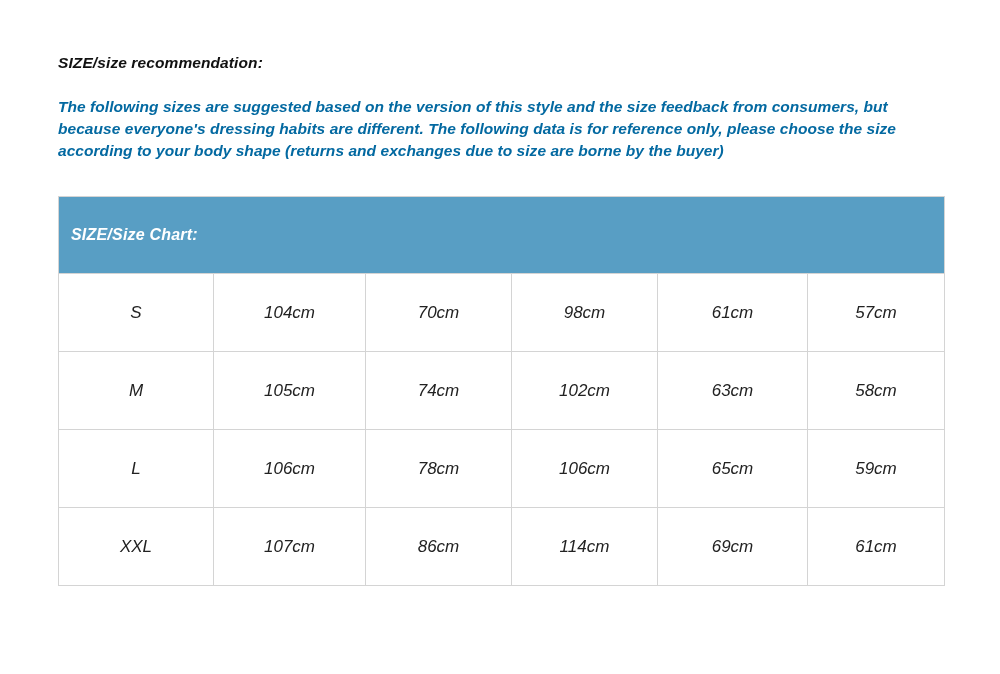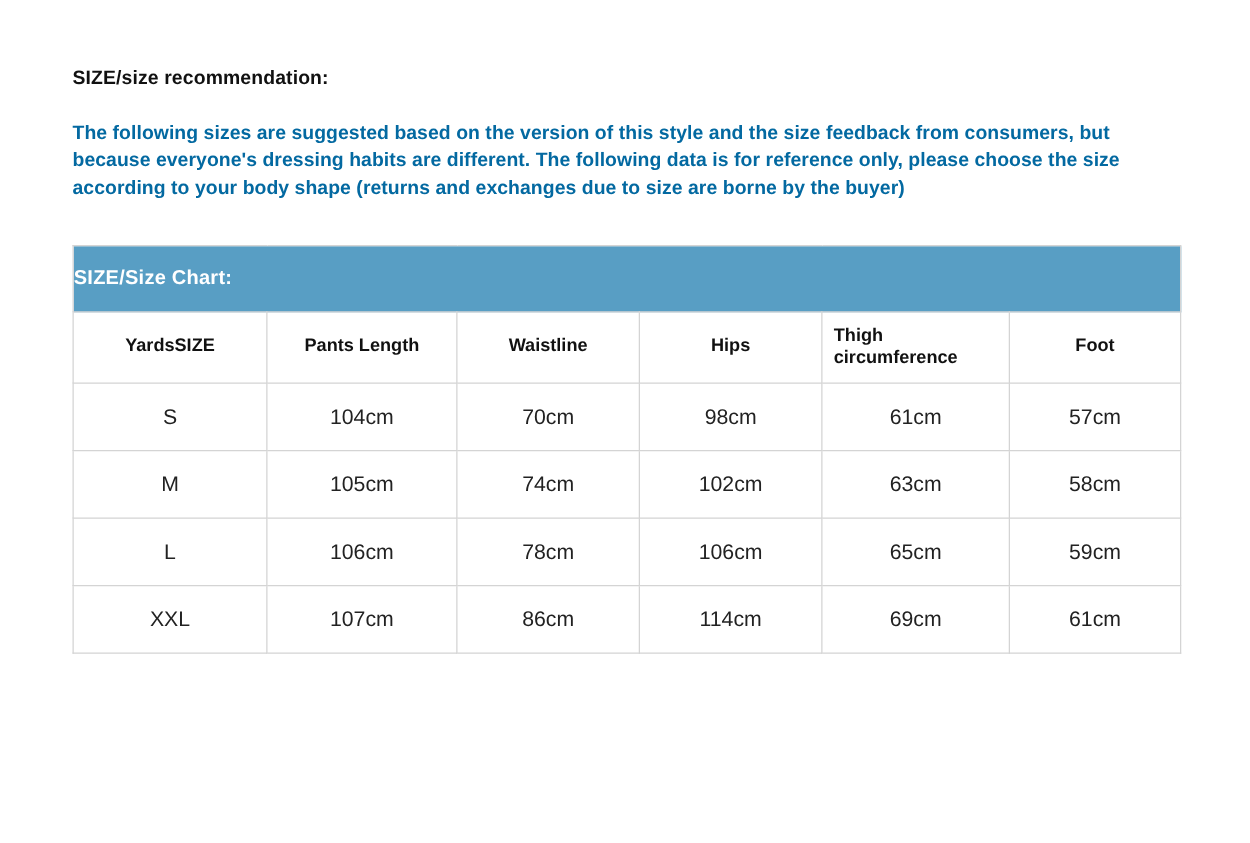--- a/index.html
+++ b/index.html
@@ -13,20 +13,21 @@
     font-family: "Liberation Sans", sans-serif;
     color: #1a1a1a;
     overflow: hidden;
   }
   .page {
     position: relative;
     width: 1000px;
     height: 674px;
     box-sizing: border-box;
     padding: 48px 56px 0 58px;
+    font-style: italic;
   }
   .heading {
     font-size: 15.5px;
     font-weight: bold;
     color: #111111;
     margin: 6px 0 0 0;
     letter-spacing: 0.1px;
   }
   .intro {
     margin-top: 24px;
@@ -41,21 +42,21 @@
     margin-top: 34px;
     width: 886px;
   }
   table.size-table {
     border-collapse: collapse;
     width: 886px;
     table-layout: fixed;
   }
   table.size-table td, table.size-table th {
     border: 1px solid #d4d4d4;
-    padding: 0;
+    padding: 12px;
   }
   .title-row td {
     background: #589ec4;
     color: #ffffff;
     font-size: 16px;
     font-weight: bold;
     height: 52px;
     padding-left: 14px;
     text-align: left;
     border: 1px solid #589ec4;
@@ -107,28 +108,20 @@
           <col class="c1">
           <col class="c2">
           <col class="c3">
           <col class="c4">
           <col class="c5">
       </colgroup>
       <tbody>
         <tr class="title-row">
           <td colspan="6">SIZE/Size Chart:</td>
         </tr>
-        <tr class="head-row">
-          <td>YardsSIZE</td>
-          <td>Pants Length</td>
-          <td>Waistline</td>
-          <td>Hips</td>
-          <td class="two-line">Thigh circumference</td>
-          <td>Foot</td>
-        </tr>
 
         <tr class="data-row">
           <td>S</td>
           <td>104cm</td>
           <td>70cm</td>
           <td>98cm</td>
           <td>61cm</td>
           <td>57cm</td>
         </tr>
         <tr class="data-row">

